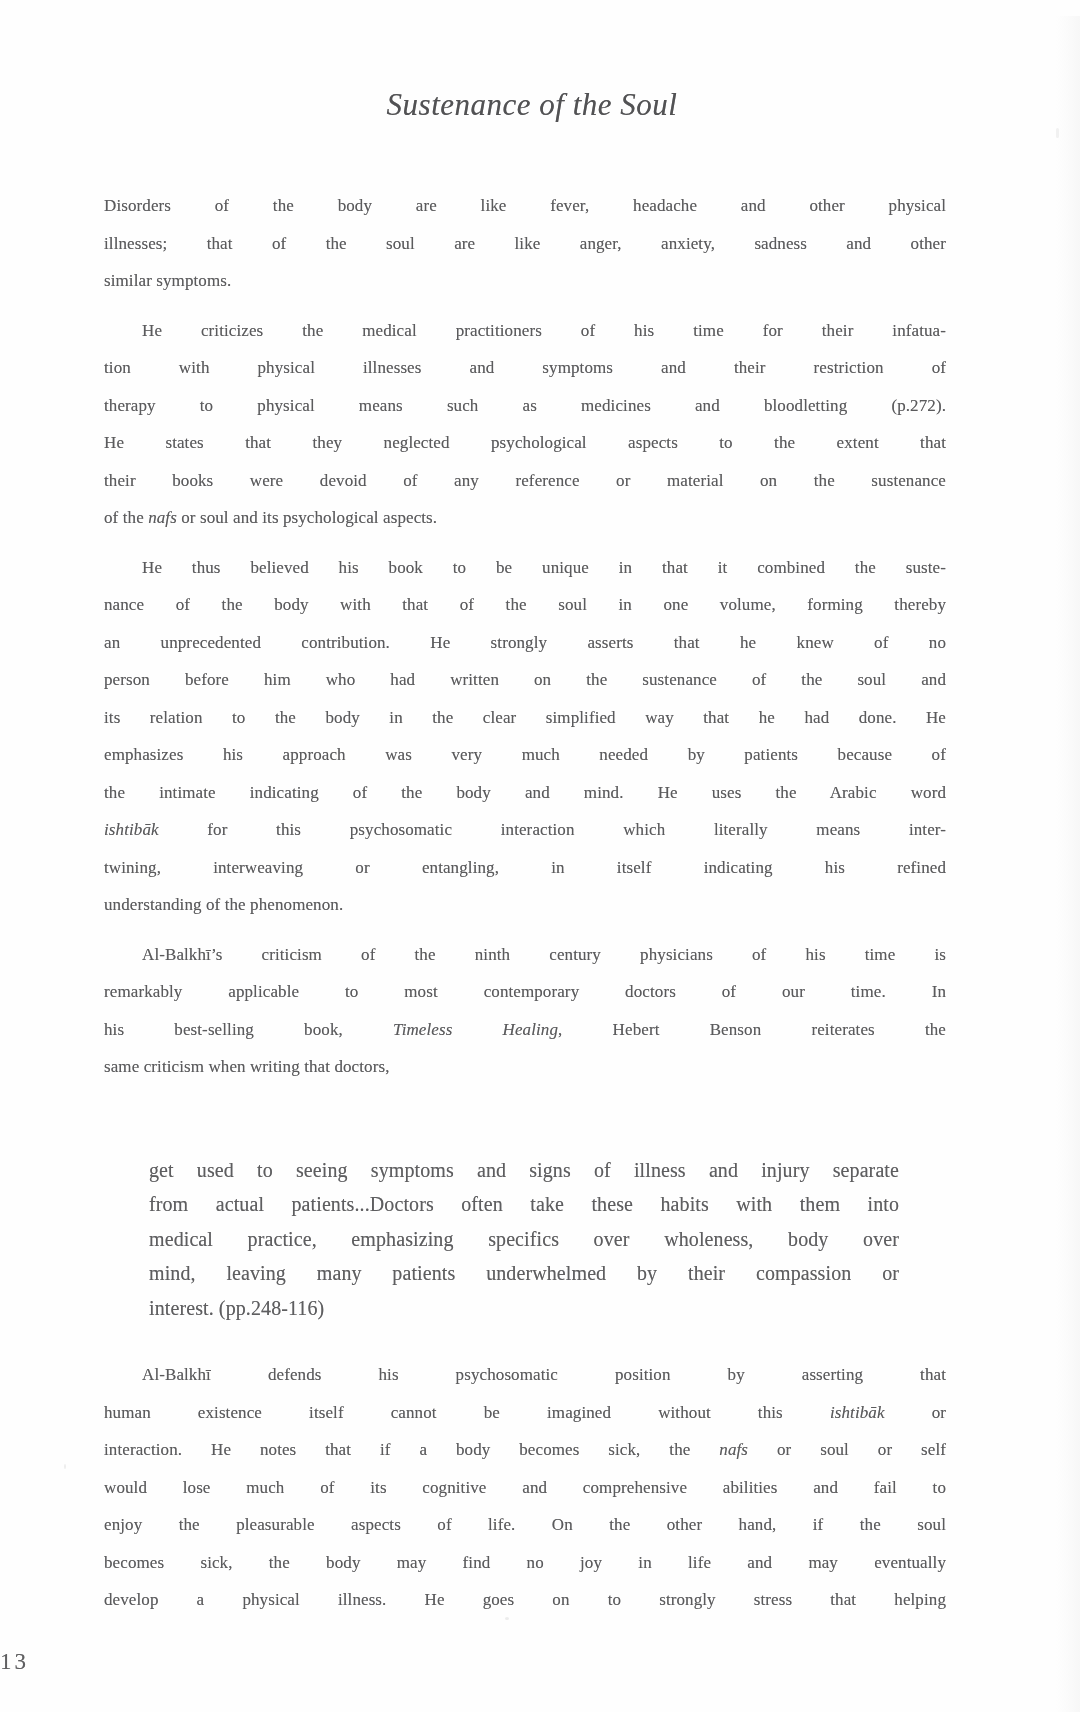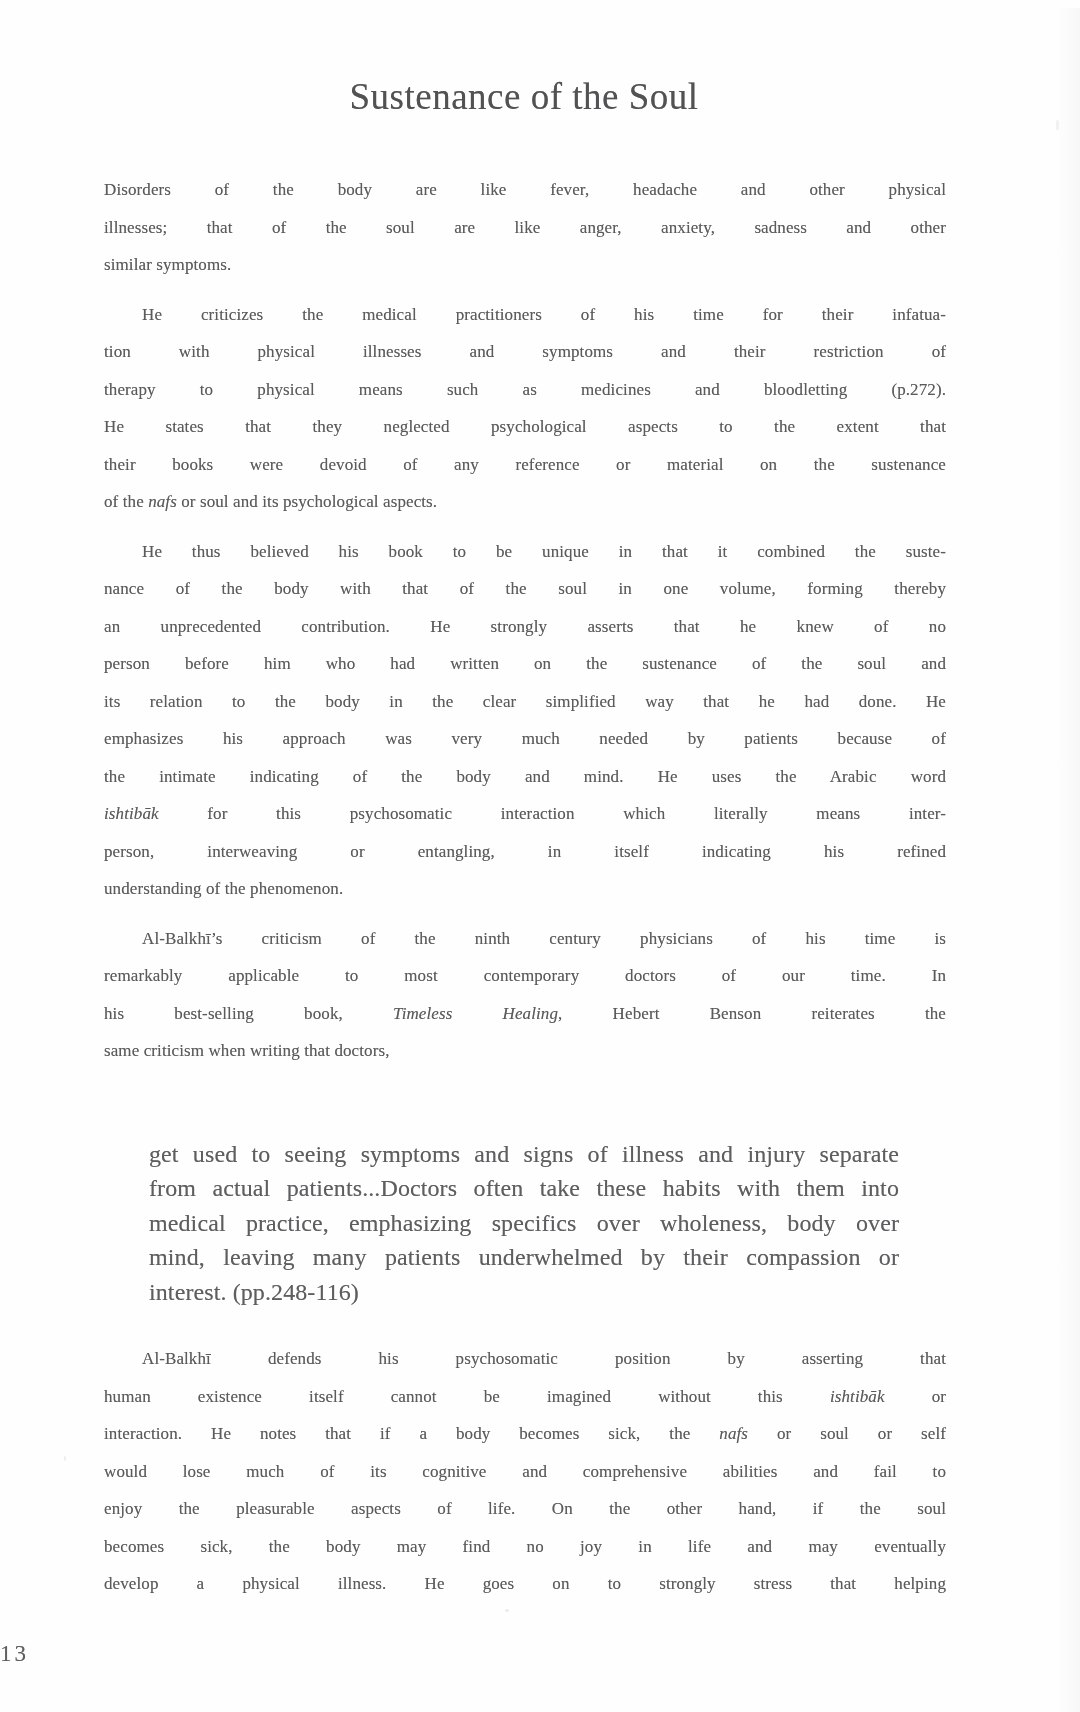--- a/index.html
+++ b/index.html
@@ -15,27 +15,28 @@
     position: relative;
     overflow: hidden;
   }
   .page {
     position: relative;
     width: 1080px;
     height: 1712px;
     background: linear-gradient(to right, #fefefe 0px, #fefefe 1056px, #fbfbfb 1068px, #f7f7f7 1080px);
   }
   h1.page-title {
-    margin: 8px;
+    margin: 16px;
     padding: 72px 0 0 0;
     width: 1032px;
     height: 34px;
     line-height: 34px;
-    font-size: 37px;
+    font-size: 31px;
     font-weight: normal;
+    font-style: italic;
     text-align: center;
     color: #525254;
     letter-spacing: 0.5px;
     text-shadow: 0 0 0.6px rgba(82,82,84,0.55);
   }
   main.text-block {
     margin: 0;
     padding: 37px 0 0 92px;
     width: 866px;
     text-shadow: 0 0 0.6px rgba(91,91,93,0.5);
@@ -43,21 +44,21 @@
   .para {
     margin: 12px;
     font-size: 17px;
     line-height: 37.5px;
     letter-spacing: 0.1px;
   }
   .para.indent .line:first-child {
     text-indent: 38px;
   }
   .para.quote {
-    font-size: 24px;
+    font-size: 20px;
     line-height: 34.5px;
     margin: 67px 59px 31px 57px;
     color: #5e5e60;
   }
   .line {
     display: block;
     text-align: justify;
     text-align-last: justify;
   }
   .line.nj {
@@ -125,21 +126,21 @@
       </p>
       <p class="para body indent">
         <span class="line">He thus believed his book to be unique in that it combined the suste-</span>
         <span class="line">nance of the body with that of the soul in one volume, forming thereby</span>
         <span class="line">an unprecedented contribution. He strongly asserts that he knew of no</span>
         <span class="line">person before him who had written on the sustenance of the soul and</span>
         <span class="line">its relation to the body in the clear simplified way that he had done. He</span>
         <span class="line">emphasizes his approach was very much needed by patients because of</span>
         <span class="line">the intimate indicating of the body and mind. He uses the Arabic word</span>
         <span class="line"><i>ishtibāk</i> for this psychosomatic interaction which literally means inter-</span>
-        <span class="line">person, interweaving or entangling, in itself indicating his refined</span>
+        <span class="line">twining, interweaving or entangling, in itself indicating his refined</span>
         <span class="line nj">understanding of the phenomenon.</span>
       </p>
       <p class="para body indent">
         <span class="line">Al-Balkhī’s criticism of the ninth century physicians of his time is</span>
         <span class="line">remarkably applicable to most contemporary doctors of our time. In</span>
         <span class="line">his best-selling book, <i>Timeless Healing</i>, Hebert Benson reiterates the</span>
         <span class="line nj">same criticism when writing that doctors,</span>
       </p>
       <p class="para quote">
         <span class="line">get used to seeing symptoms and signs of illness and injury separate</span>

